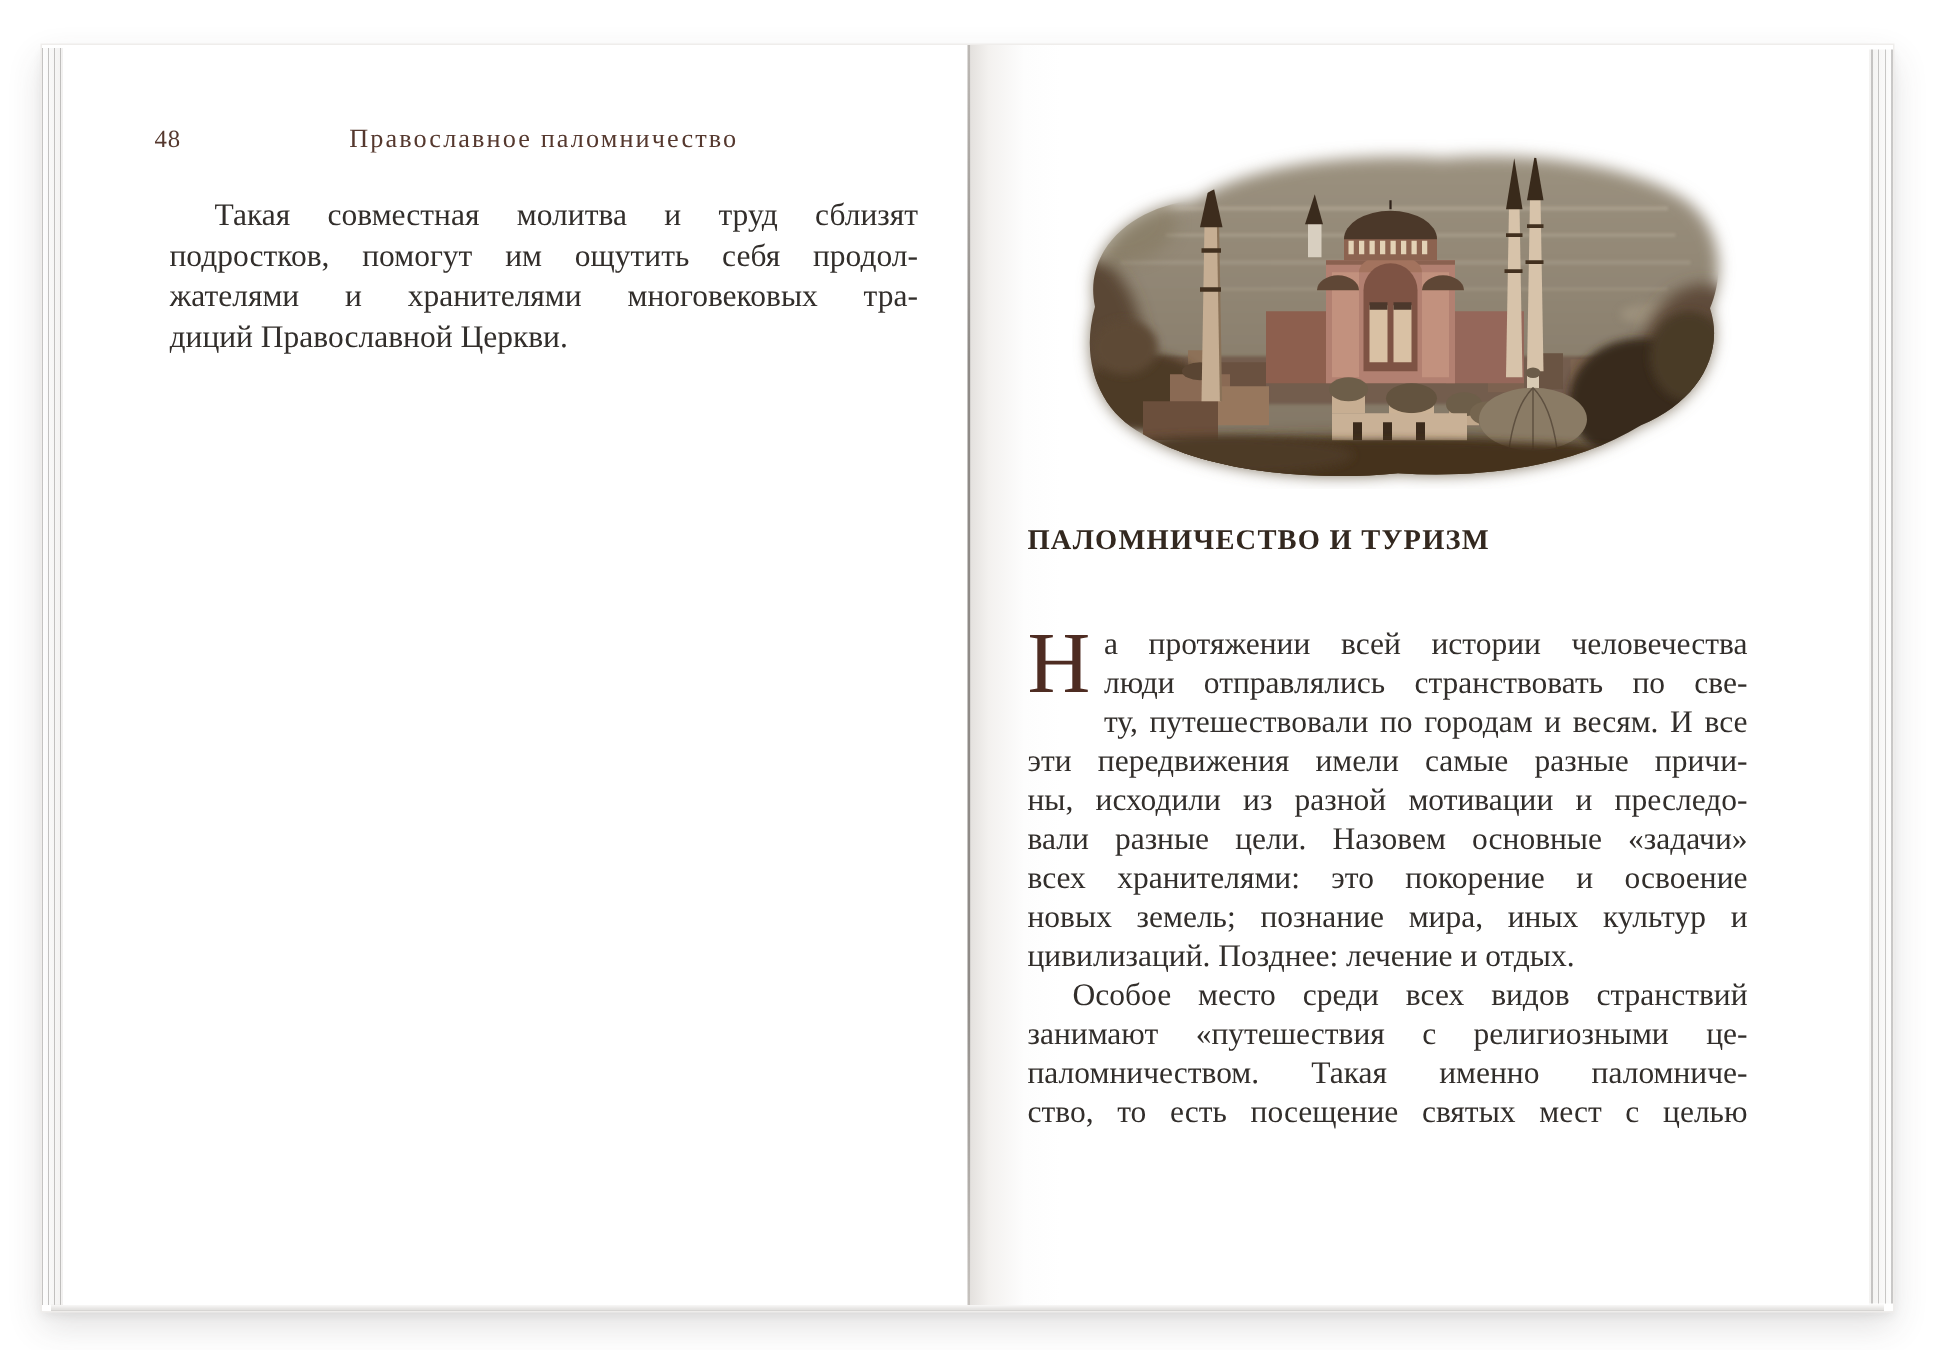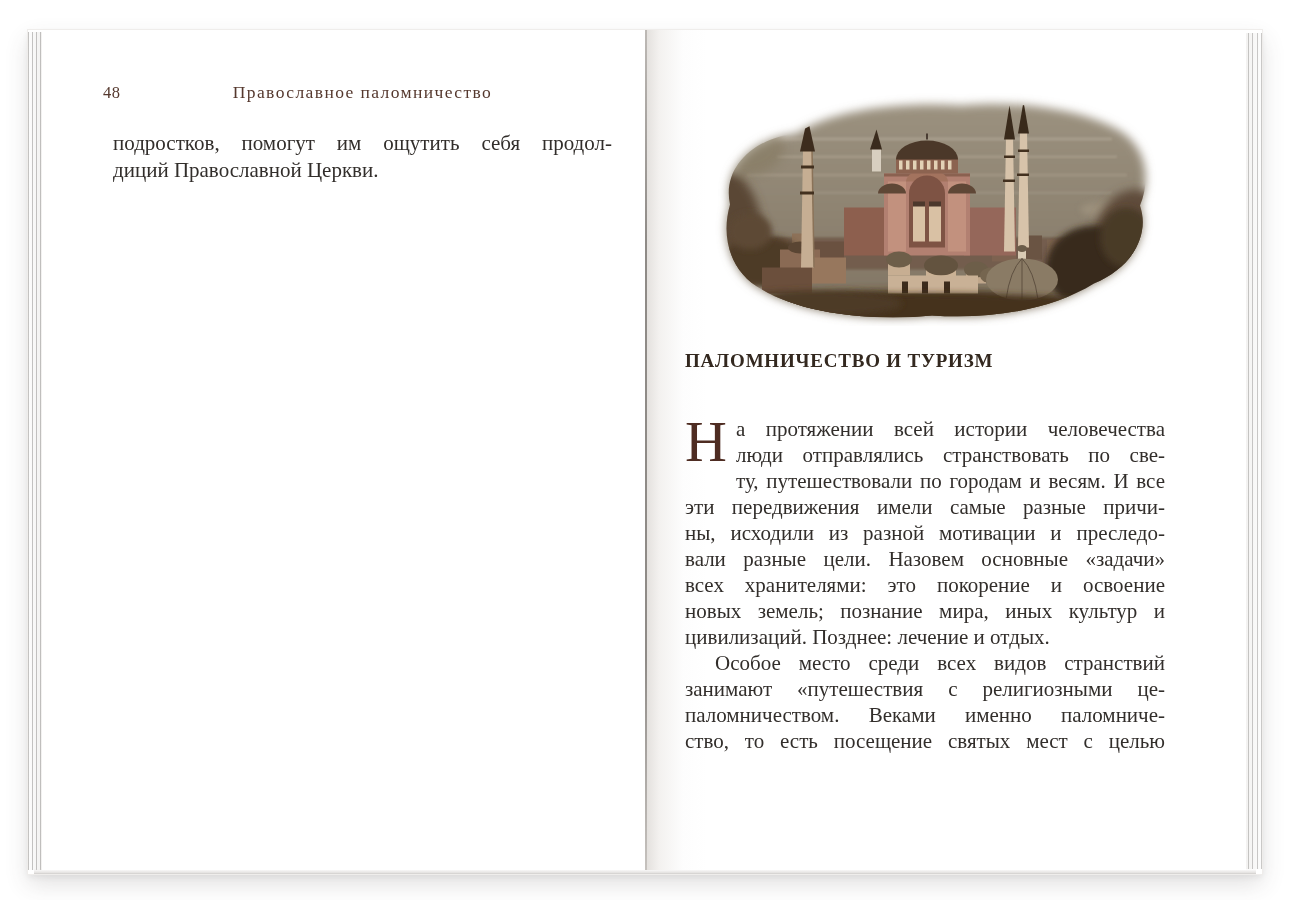--- a/index.html
+++ b/index.html
@@ -81,21 +81,23 @@
   <div class="stack-left"></div>
   <div class="stack-right"></div>
   <div class="stack-bottom"></div>
 
   <div class="page-left">
     <div class="header-row">
       <span class="pagenum">48</span>
       <span class="runhead">Православное паломничество</span>
     </div>
     <div class="para-left">
+      <div class="bline l27 j ind">Такая совместная молитва и труд сблизят</div>
       <div class="bline l27 j">подростков, помогут им ощутить себя продол-</div>
+      <div class="bline l27 j">жателями и хранителями многовековых тра-</div>
       <div class="bline l27">диций Православной Церкви.</div>
     </div>
   </div>
 
   <div class="gutter"></div>
 
   <div class="page-right">
 
     <svg class="illustration" viewBox="0 0 470 235" xmlns="http://www.w3.org/2000/svg" aria-hidden="true">
       <defs>
@@ -237,17 +239,17 @@
       <div class="bline l26 j">ны, исходили из разной мотивации и преследо-</div>
       <div class="bline l26 j">вали разные цели. Назовем основные «задачи»</div>
       <div class="bline l26 j">всех хранителями: это покорение и освоение</div>
       <div class="bline l26 j">новых земель; познание мира, иных культур и</div>
       <div class="bline l26">цивилизаций. Позднее: лечение и отдых.</div>
     </div>
 
     <div class="para2">
       <div class="bline l26 j ind">Особое место среди всех видов странствий</div>
       <div class="bline l26 j">занимают «путешествия с религиозными це-</div>
-      <div class="bline l26 j">паломничеством. Веками именно паломниче-</div>
+      <div class="bline l26 j">паломничеством. Такая именно паломниче-</div>
       <div class="bline l26 j">ство, то есть посещение святых мест с целью</div>
     </div>
   </div>
 </div>
 
 </body></html>

